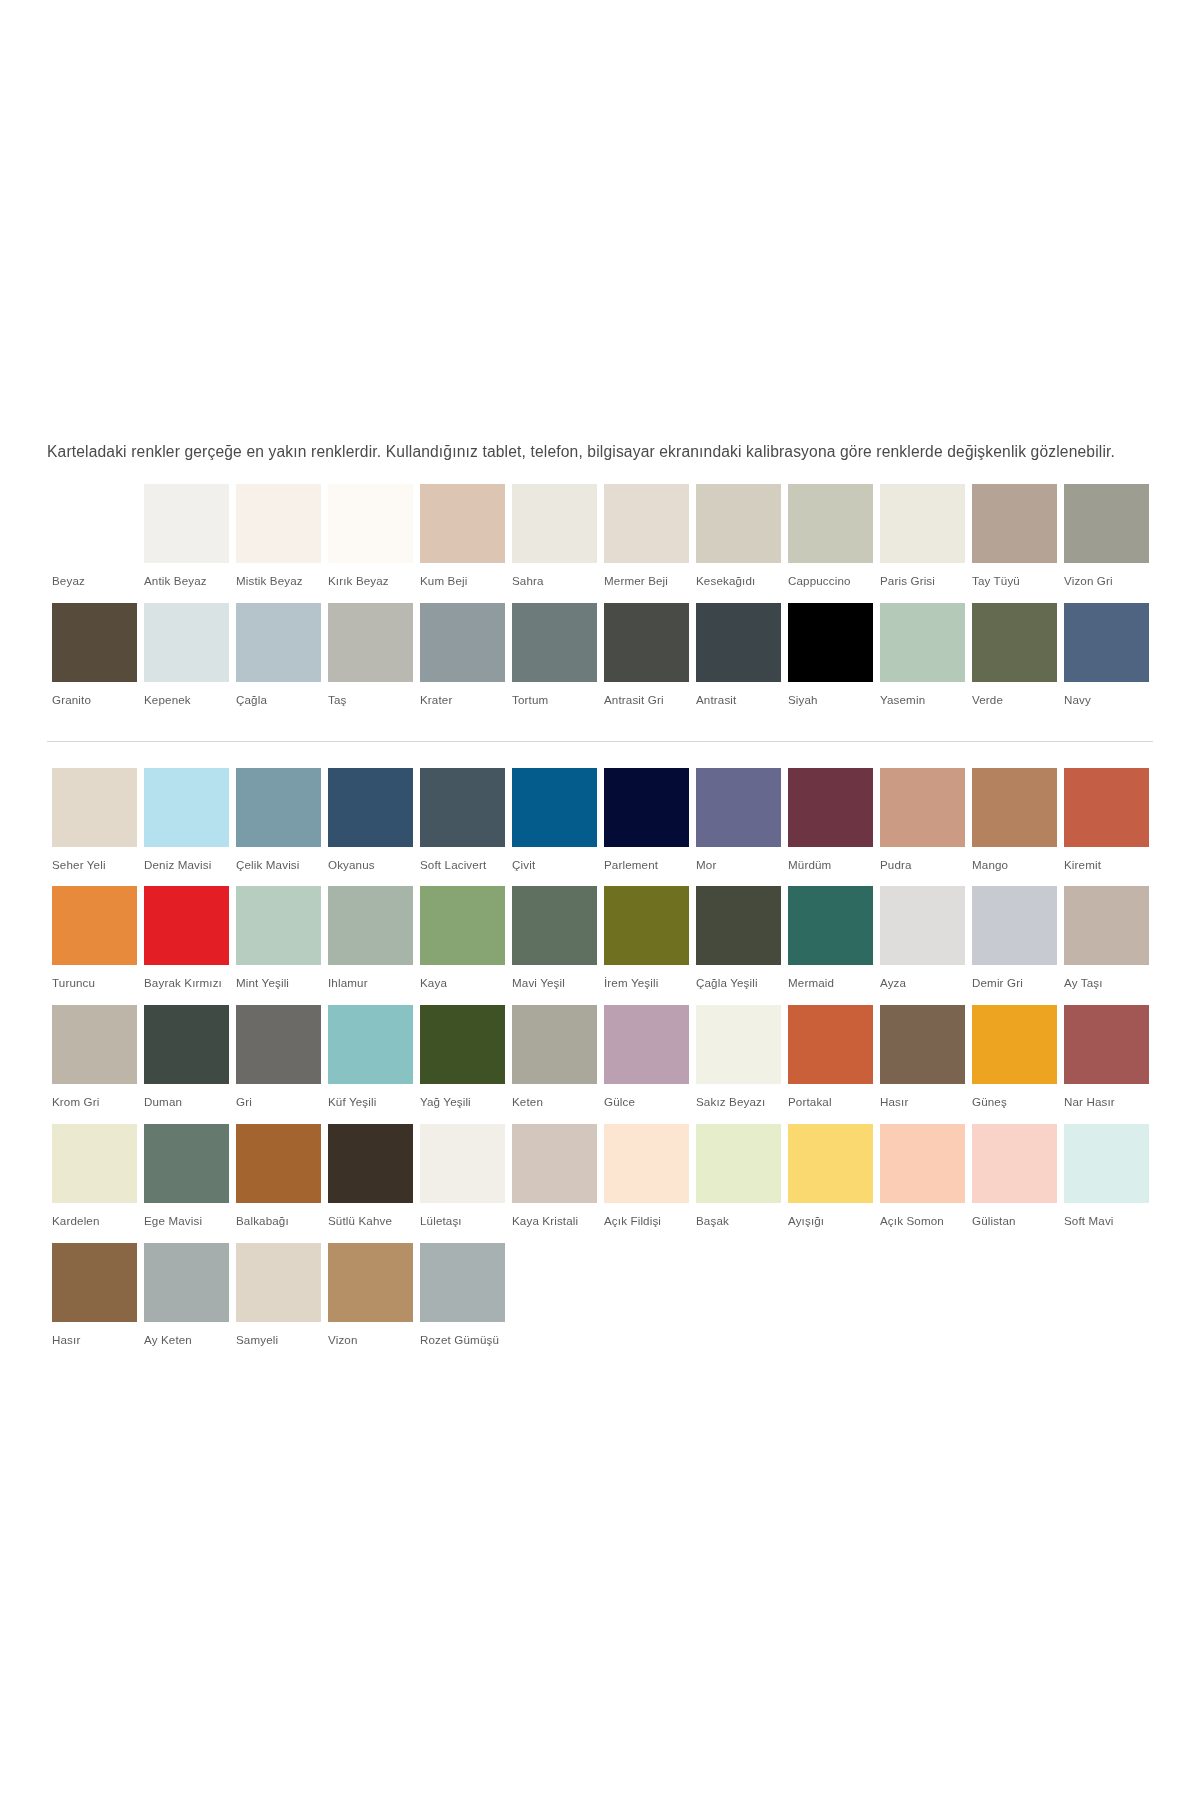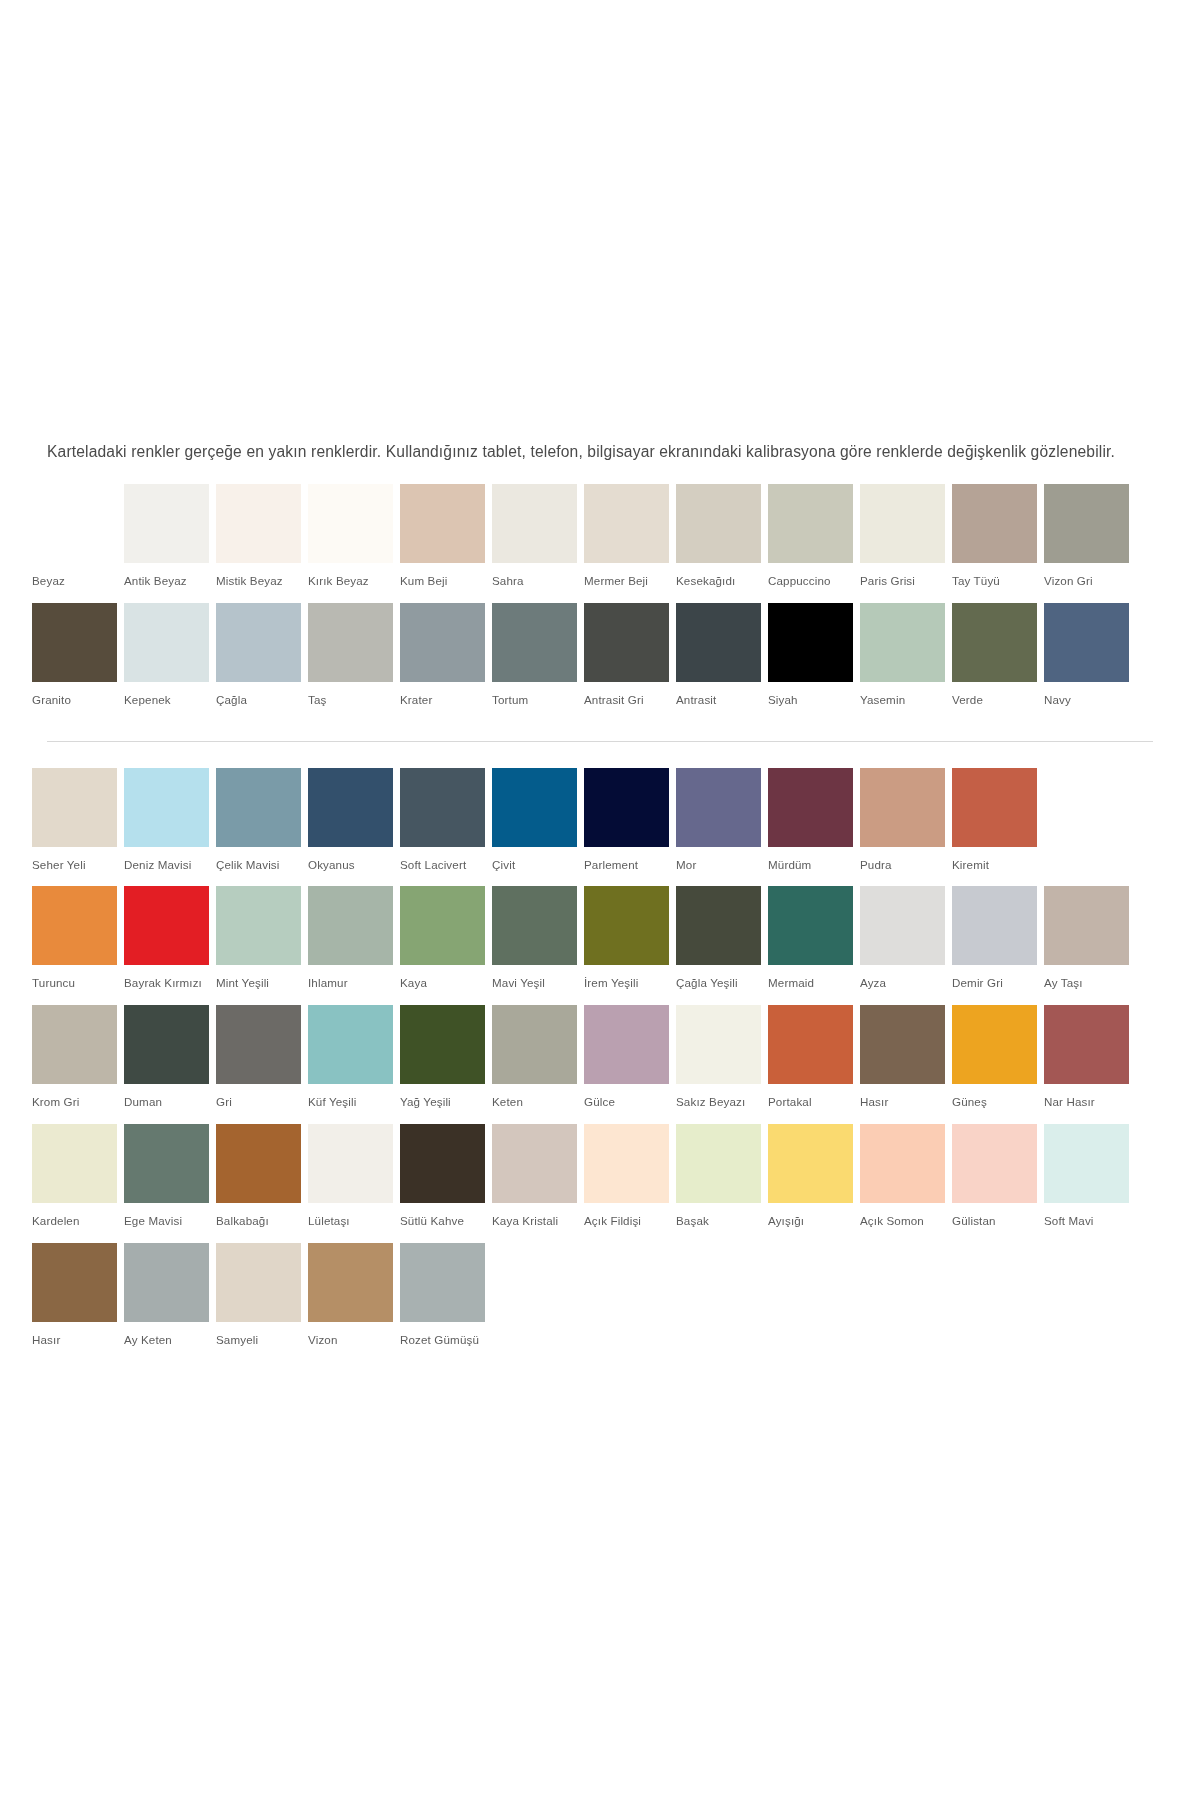--- a/index.html
+++ b/index.html
@@ -46,21 +46,21 @@
 
   .section {
     padding: 0;
   }
 
   .grid {
     display: grid;
     grid-template-columns: repeat(12, 92px);
     column-gap: 0px;
     row-gap: 0px;
-    margin-left: 32px;
+    margin-left: 52px;
     width: 1104px;
   }
 
   .cell {
     width: 92px;
     box-sizing: border-box;
     padding-right: 0px;
   }
 
   .swatch {
@@ -236,20 +236,24 @@
           </div>
           <div class="cell">
             <span class="swatch" style="background: rgb(109, 53, 68);"></span>
             <span class="cell-label">Mürdüm</span>
           </div>
           <div class="cell">
             <span class="swatch" style="background: rgb(203, 156, 131);"></span>
             <span class="cell-label">Pudra</span>
           </div>
           <div class="cell">
+            <span class="swatch" style="background: rgb(181, 130, 95);"></span>
+            <span class="cell-label">Mango</span>
+          </div>
+          <div class="cell">
             <span class="swatch" style="background: rgb(196, 95, 70);"></span>
             <span class="cell-label">Kiremit</span>
           </div>
         </div>
         <div class="grid">
           <div class="cell">
             <span class="swatch" style="background: rgb(232, 138, 60);"></span>
             <span class="cell-label">Turuncu</span>
           </div>
           <div class="cell">
@@ -354,28 +358,28 @@
           </div>
           <div class="cell">
             <span class="swatch" style="background: rgb(101, 121, 111);"></span>
             <span class="cell-label">Ege Mavisi</span>
           </div>
           <div class="cell">
             <span class="swatch" style="background: rgb(164, 100, 47);"></span>
             <span class="cell-label">Balkabağı</span>
           </div>
           <div class="cell">
+            <span class="swatch" style="background: rgb(59, 49, 38);"></span>
+            <span class="cell-label">Sütlü Kahve</span>
+          </div>
+          <div class="cell">
             <span class="swatch" style="background: rgb(242, 239, 233);"></span>
             <span class="cell-label">Lületaşı</span>
           </div>
           <div class="cell">
-            <span class="swatch" style="background: rgb(59, 49, 38);"></span>
-            <span class="cell-label">Sütlü Kahve</span>
-          </div>
-          <div class="cell">
             <span class="swatch" style="background: rgb(211, 198, 189);"></span>
             <span class="cell-label">Kaya Kristali</span>
           </div>
           <div class="cell">
             <span class="swatch" style="background: rgb(253, 230, 209);"></span>
             <span class="cell-label">Açık Fildişi</span>
           </div>
           <div class="cell">
             <span class="swatch" style="background: rgb(230, 237, 203);"></span>
             <span class="cell-label">Başak</span>

